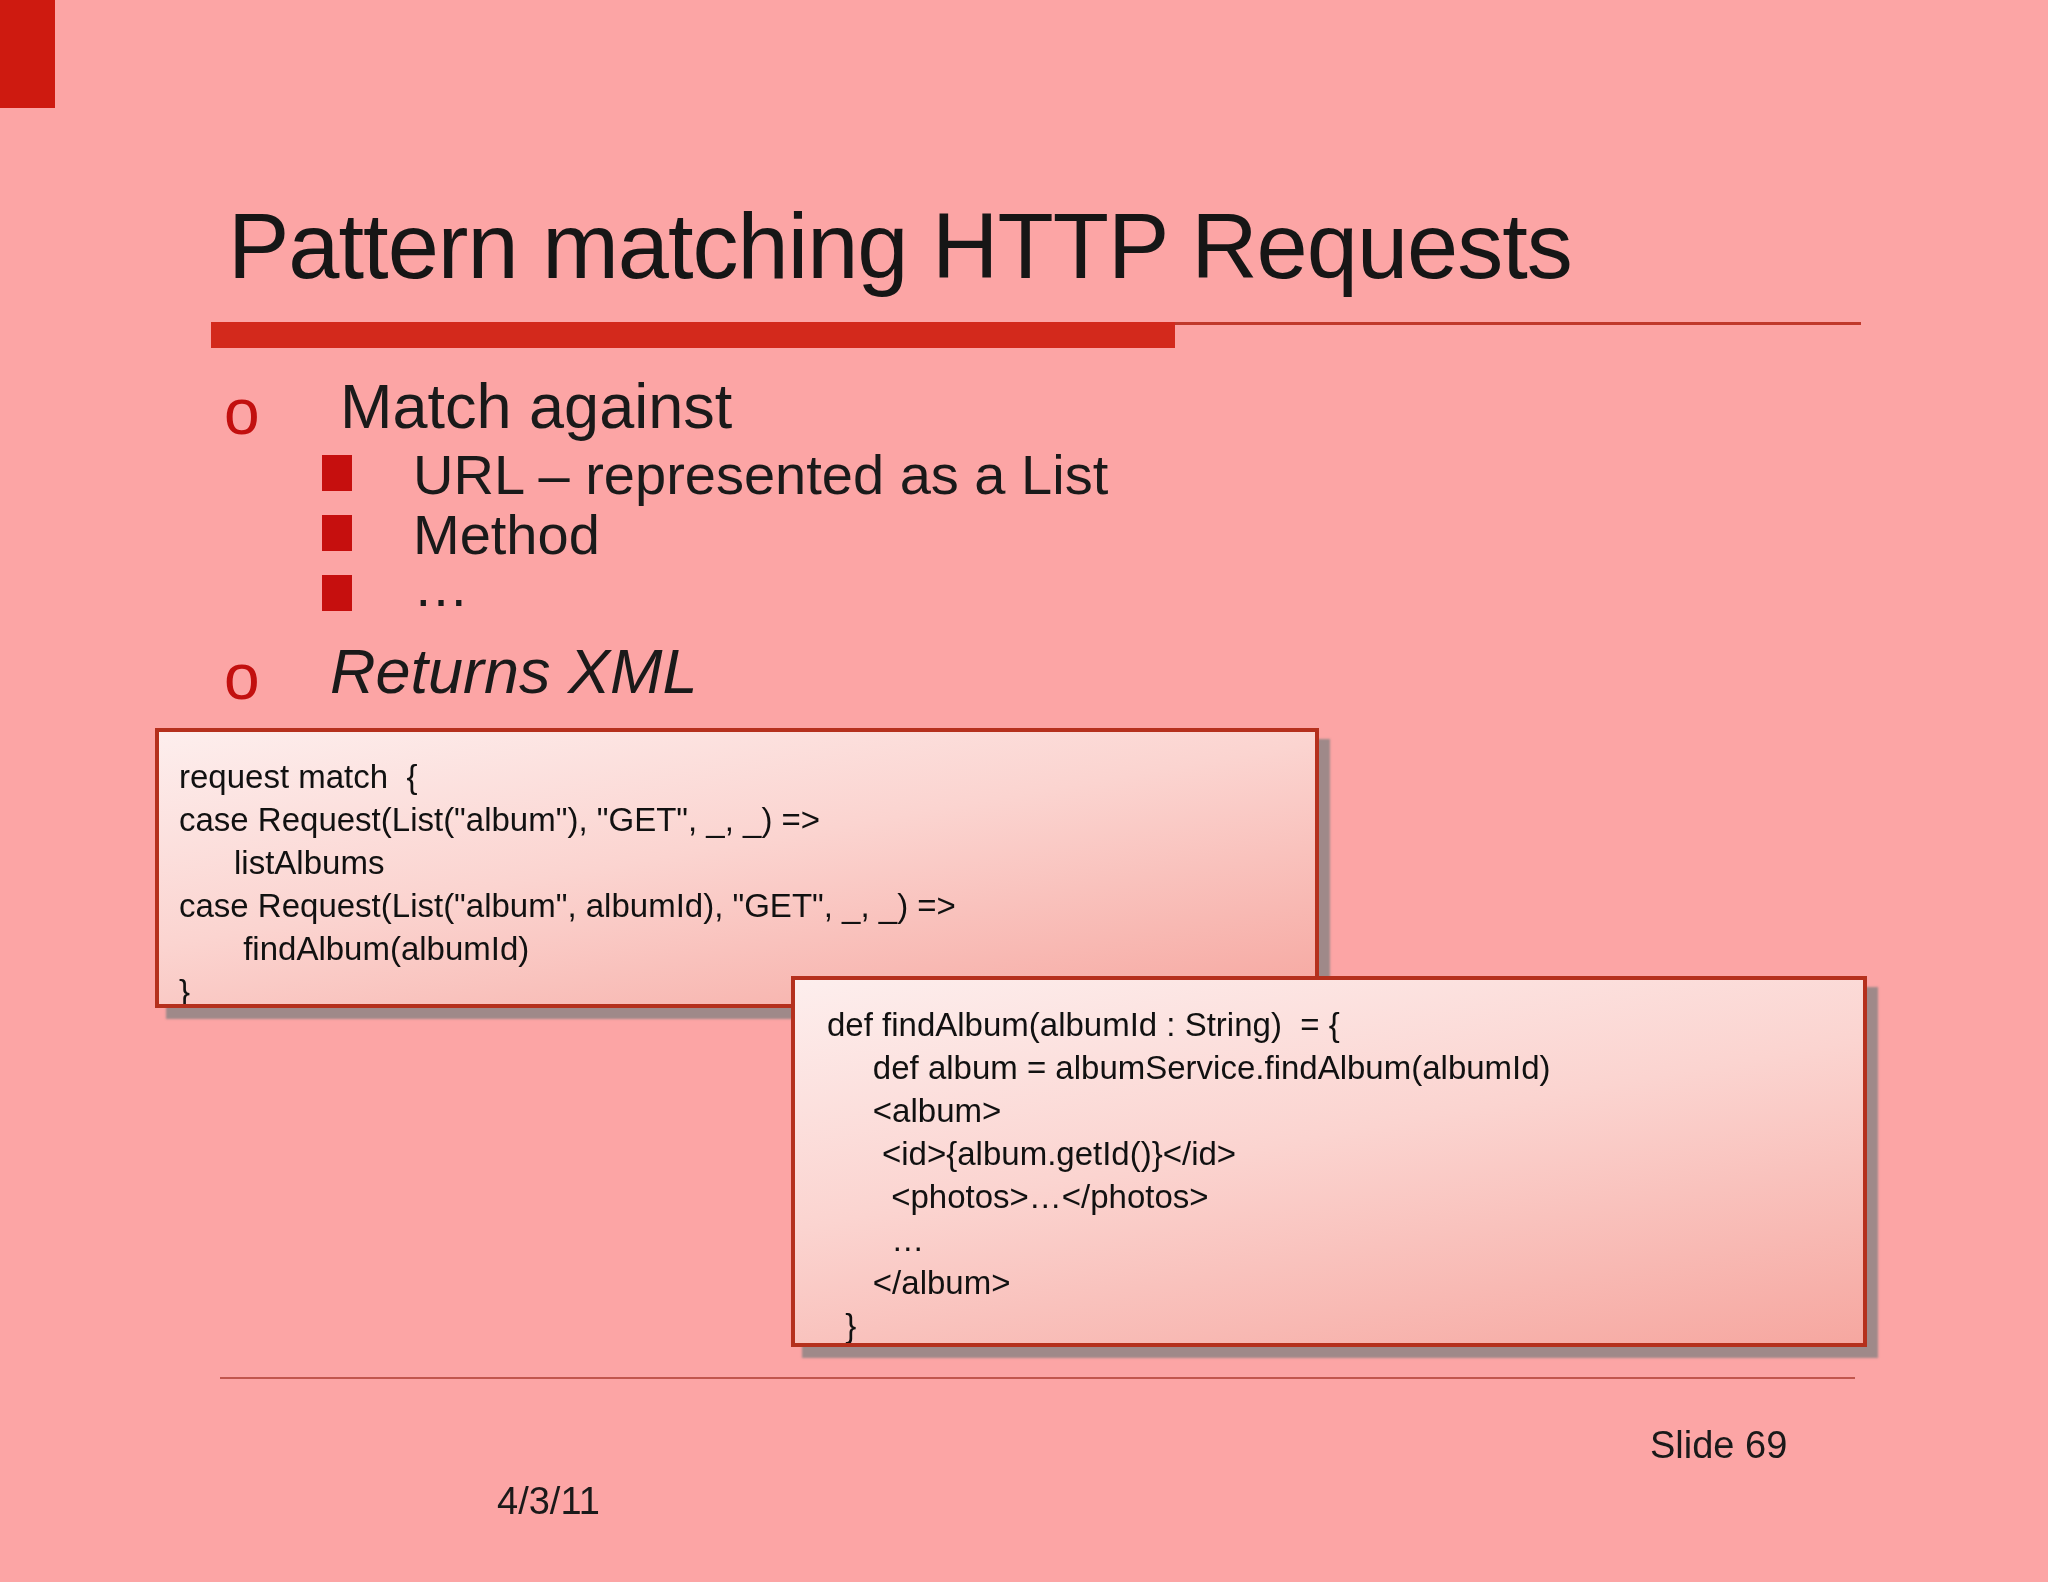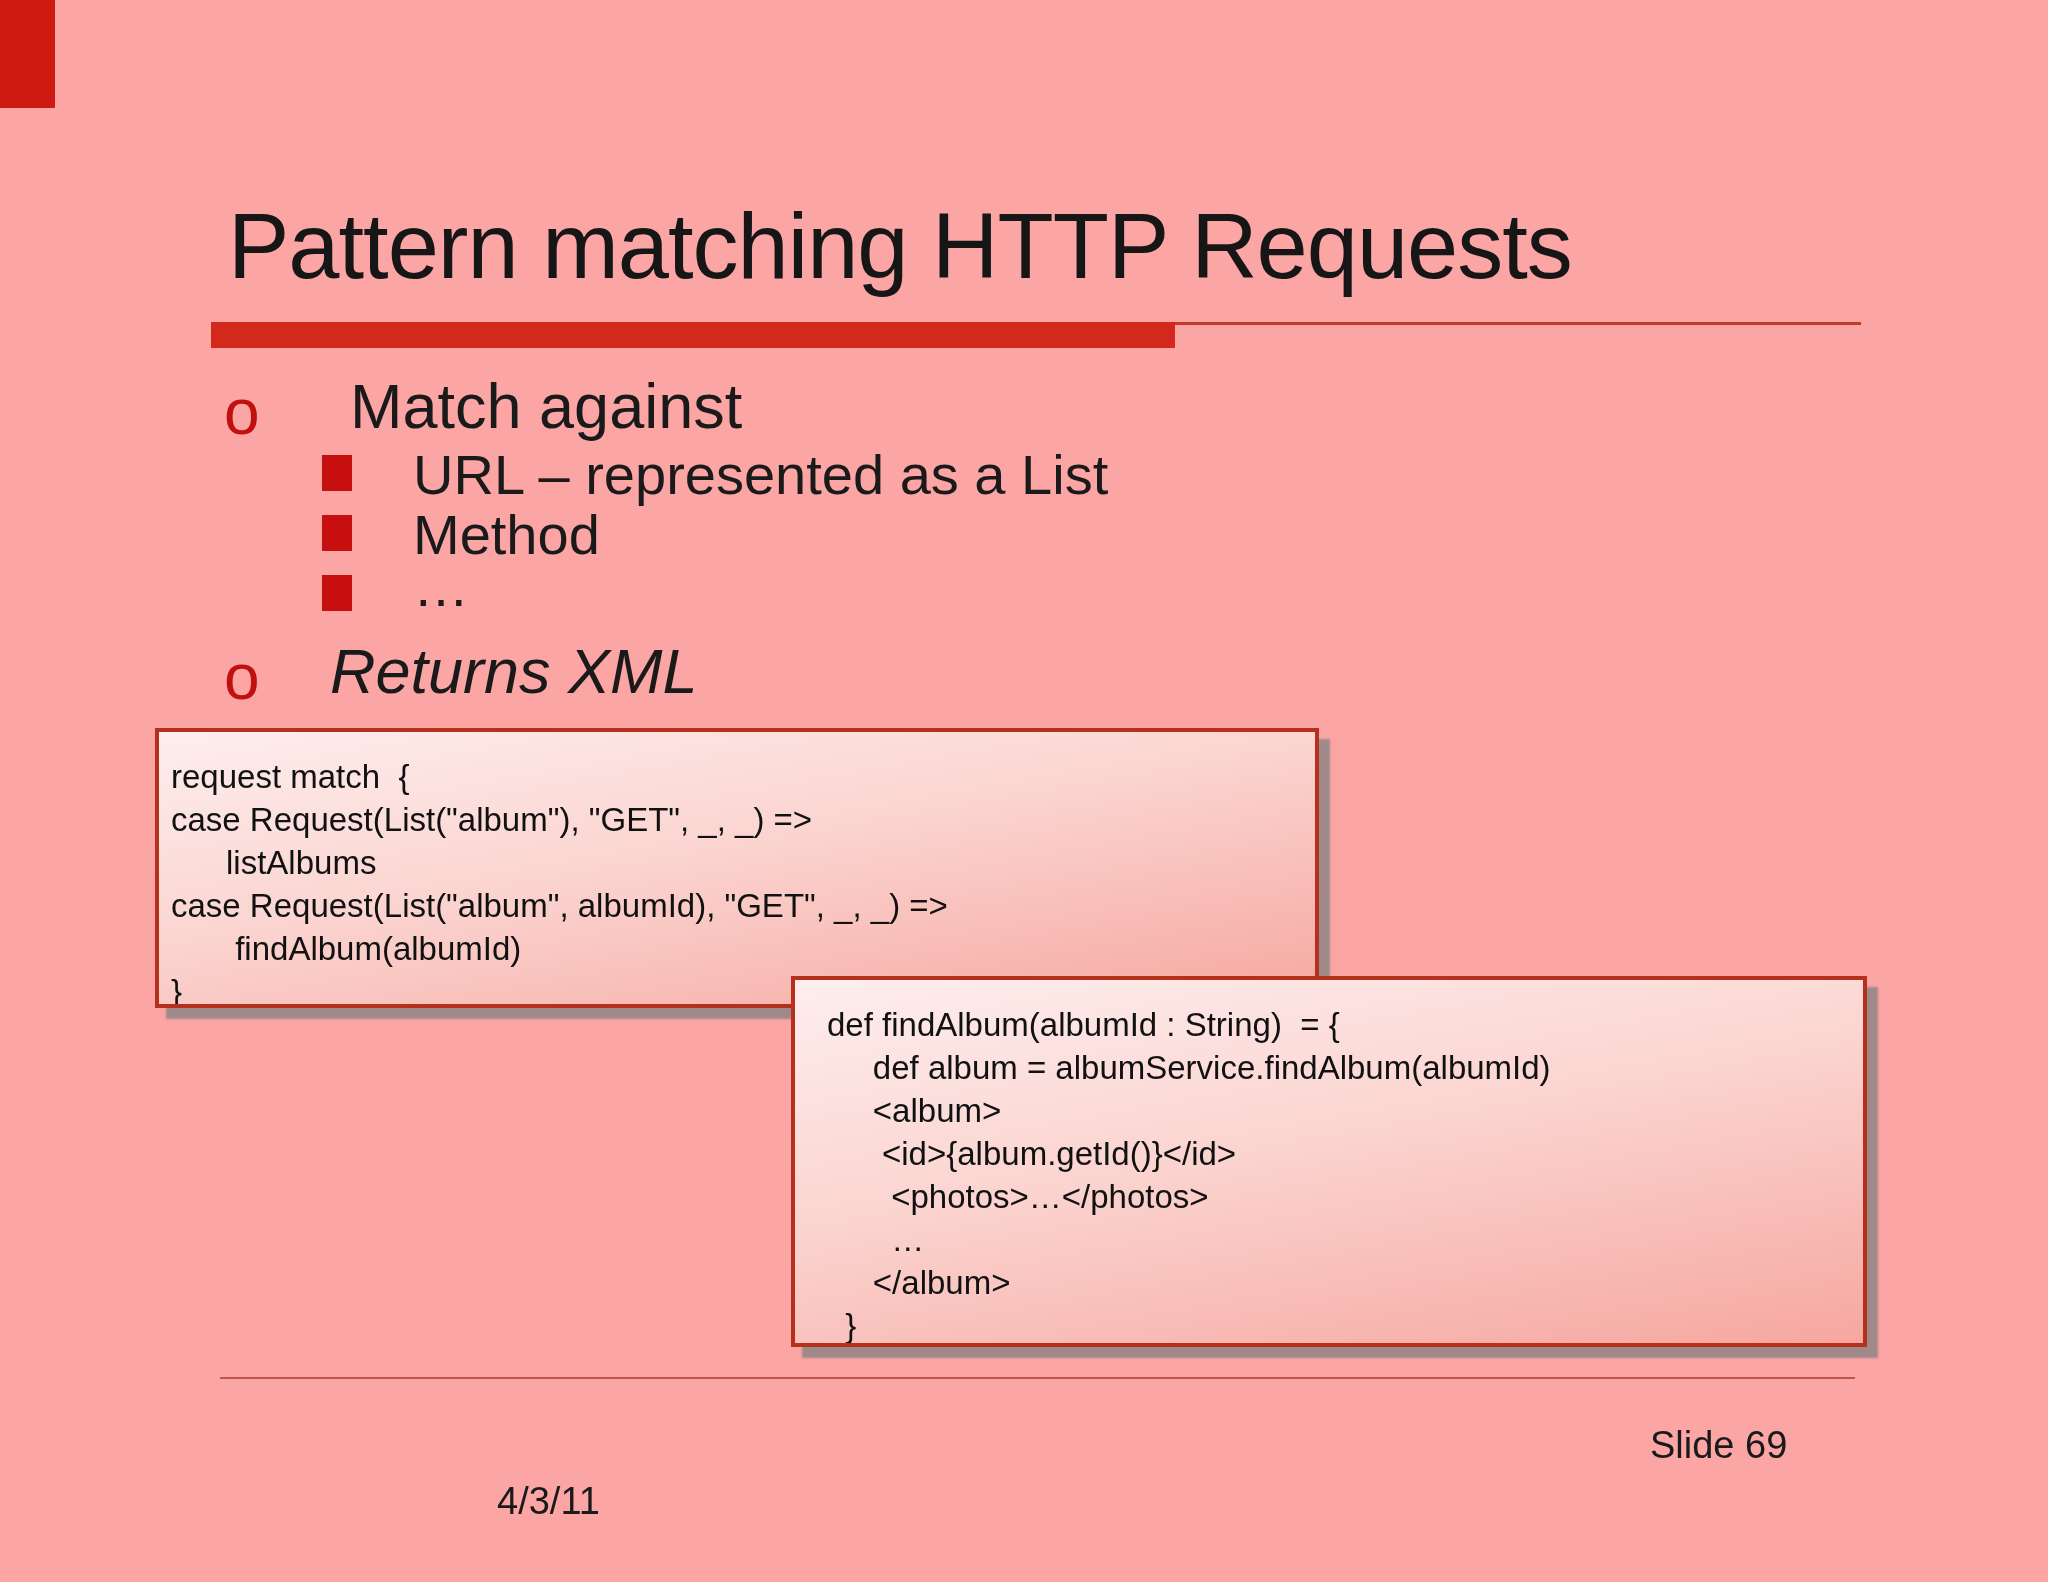--- a/index.html
+++ b/index.html
@@ -38,39 +38,39 @@
   .lvl1-text{
     position:absolute;font-size:63px;line-height:1.1;color:#1a1a1a;white-space:nowrap;
   }
   .lvl2-square{
     position:absolute;left:322px;width:30px;height:36px;background:#c60f0e;
   }
   .lvl2-text{
     position:absolute;left:413px;font-size:56px;line-height:1.1;color:#1a1a1a;white-space:nowrap;
   }
   #b1-marker{left:224px;top:380px;}
-  #b1-text{left:350px;top:372px;}
+  #b1-text{left:340px;top:372px;}
   #b2-square{top:455px;}
   #b2-text{top:444px;}
   #b3-square{top:515px;}
   #b3-text{top:504px;}
   #b4-square{top:575px;}
   #b4-text{top:556px;}
   #b5-marker{left:224px;top:645px;}
   #b5-text{left:330px;top:637px;font-style:italic;}
   
   .code-box{
     position:absolute;
     border:4px solid #b5301d;
     background:linear-gradient(170deg,#fdeeed 0%,#fbd4d0 45%,#f6a7a0 100%);
     box-shadow:11px 11px 2px rgba(128,128,128,0.75);
     box-sizing:border-box;
     overflow:hidden;
   }
-  #code-box-1{left:155px;top:728px;width:1164px;height:280px;padding:23px 10px 0 12px;}
+  #code-box-1{left:155px;top:728px;width:1164px;height:280px;padding:23px 10px 0 20px;}
   #code-box-2{left:791px;top:976px;width:1076px;height:371px;padding:23px 10px 12px 32px;}
   .code-line{
     font-size:33px;line-height:43px;color:#111111;
     white-space:pre;
   }
   
   #footer-line{
     position:absolute;left:220px;top:1377px;width:1635px;height:2px;
     background:#c1564d;
   }

